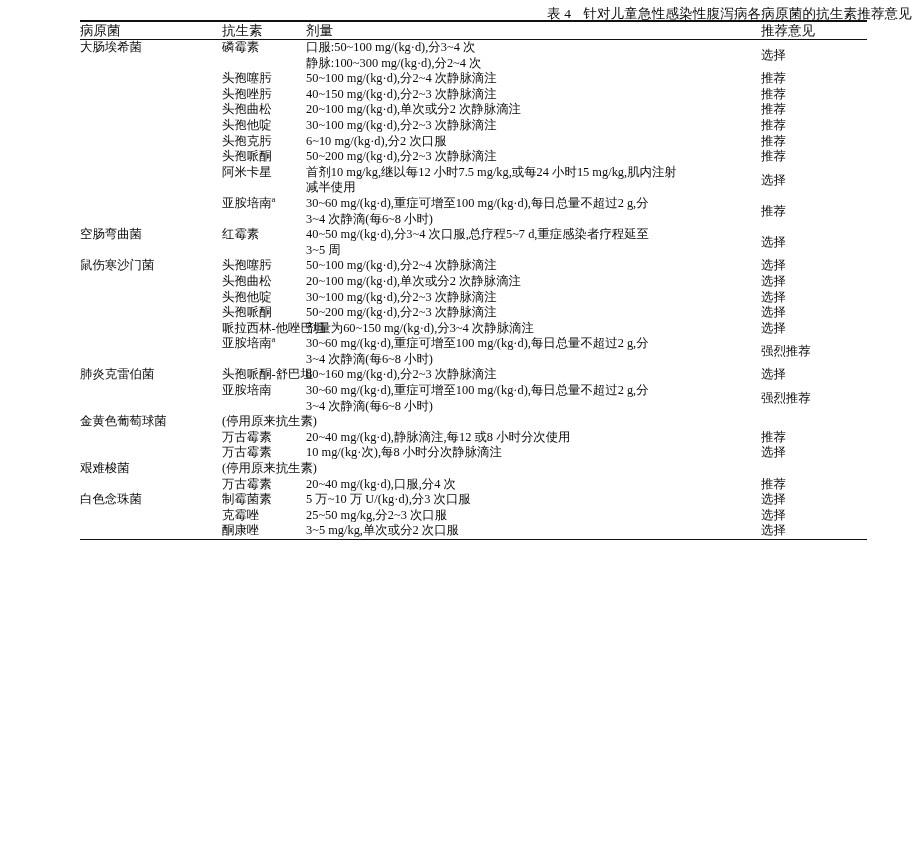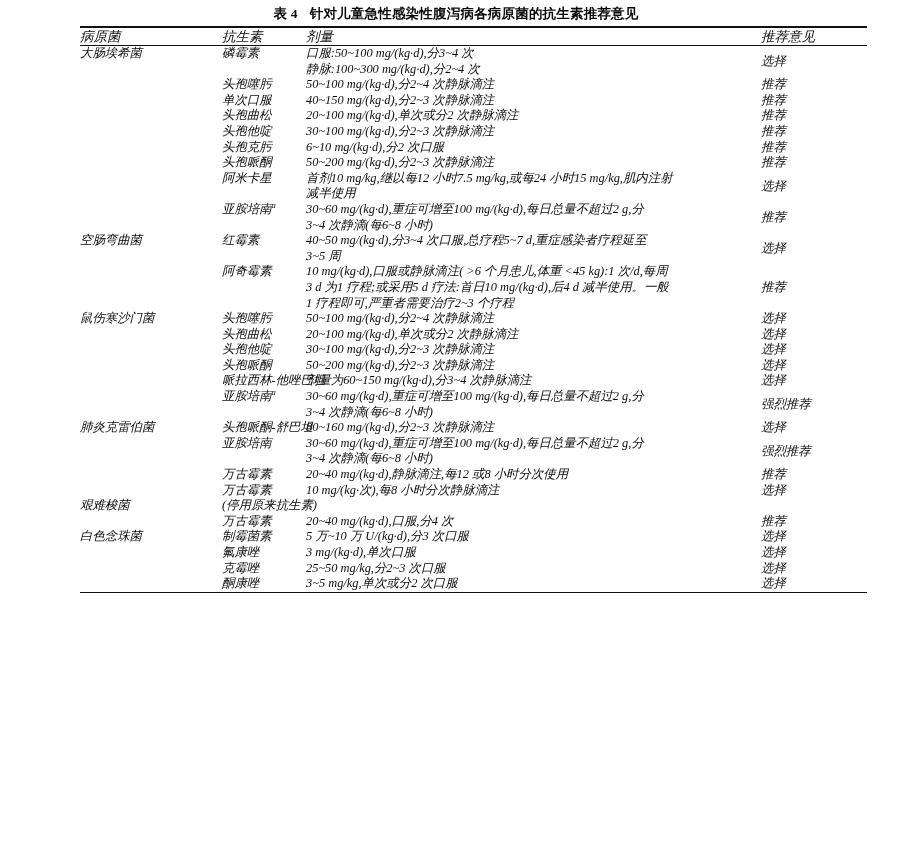--- a/index.html
+++ b/index.html
@@ -7,33 +7,33 @@
     width:912px;height:843px;
     background:#ffffff;
     font-family:"Liberation Serif","DejaVu Serif",serif;
     color:#0b0b0b;
     -webkit-font-smoothing:antialiased;
   }
   .page{position:relative;width:912px;height:843px;overflow:hidden;}
 
   
   .title{
-    text-align:center;
+    text-align:right;
     font-size:13.5px;
-    font-weight:bold;
+    font-weight:normal;
     letter-spacing:0.2px;
     padding-top:6px;
     line-height:16px;
   }
   .title .tnum{margin-right:12px;}
 
   
   .tablewrap{
     position:absolute;
-    left:80px; top:26px; width:787px;font-style:italic;
+    left:80px; top:20px; width:787px;
   }
   table.t{
     border-collapse:collapse;
     width:787px;
     table-layout:fixed;
   }
   table.t td, table.t th{
     vertical-align:top;
     padding:0;
     font-weight:normal;
@@ -113,21 +113,21 @@
               <span class="anti-text">头孢噻肟</span>
             </td>
             <td class="c-dose tight">
               <span class="dose-line">50~100 mg/(kg·d),分2~4 次静脉滴注</span>
             </td>
             <td class="c-rec tight">推荐</td>
           </tr>
           <tr>
             <td class="c-path tight"></td>
             <td class="c-anti tight">
-              <span class="anti-text">单次口服</span>
+              <span class="anti-text">头孢唑肟</span>
             </td>
             <td class="c-dose tight">
               <span class="dose-line">40~150 mg/(kg·d),分2~3 次静脉滴注</span>
             </td>
             <td class="c-rec tight">推荐</td>
           </tr>
           <tr>
             <td class="c-path tight"></td>
             <td class="c-anti tight">
               <span class="anti-text">头孢曲松</span>
@@ -192,32 +192,20 @@
           <tr>
             <td class="c-path gap">空肠弯曲菌</td>
             <td class="c-anti gap">
               <span class="anti-text">红霉素</span>
             </td>
             <td class="c-dose gap">
               <span class="dose-line">40~50 mg/(kg·d),分3~4 次口服,总疗程5~7 d,重症感染者疗程延至</span>
               <span class="dose-line">3~5 周</span>
             </td>
             <td class="c-rec gap" style="vertical-align: middle;">选择</td>
-          </tr>
-          <tr>
-            <td class="c-path gap"></td>
-            <td class="c-anti gap">
-              <span class="anti-text">阿奇霉素</span>
-            </td>
-            <td class="c-dose gap">
-              <span class="dose-line">10 mg/(kg·d),口服或静脉滴注( &gt;6 个月患儿,体重 &lt;45 kg):1 次/d,每周</span>
-              <span class="dose-line">3 d 为1 疗程;或采用5 d 疗法:首日10 mg/(kg·d),后4 d 减半使用。一般</span>
-              <span class="dose-line">1 疗程即可,严重者需要治疗2~3 个疗程</span>
-            </td>
-            <td class="c-rec gap" style="vertical-align: middle;">推荐</td>
           </tr>
           <tr>
             <td class="c-path cellpad">鼠伤寒沙门菌</td>
             <td class="c-anti cellpad">
               <span class="anti-text">头孢噻肟</span>
             </td>
             <td class="c-dose cellpad">
               <span class="dose-line">50~100 mg/(kg·d),分2~4 次静脉滴注</span>
             </td>
             <td class="c-rec cellpad">选择</td>
@@ -288,20 +276,28 @@
             <td class="c-anti gap">
               <span class="anti-text">亚胺培南</span>
             </td>
             <td class="c-dose gap">
               <span class="dose-line">30~60 mg/(kg·d),重症可增至100 mg/(kg·d),每日总量不超过2 g,分</span>
               <span class="dose-line">3~4 次静滴(每6~8 小时)</span>
             </td>
             <td class="c-rec gap" style="vertical-align: middle;">强烈推荐</td>
           </tr>
           <tr>
+            <td class="c-path cellpad">金黄色葡萄球菌</td>
+            <td class="c-anti cellpad" style="white-space: nowrap;">
+              <span class="anti-text">(停用原来抗生素)</span>
+            </td>
+            <td class="c-dose cellpad"></td>
+            <td class="c-rec cellpad"></td>
+          </tr>
+          <tr>
             <td class="c-path tight"></td>
             <td class="c-anti tight">
               <span class="anti-text">万古霉素</span>
             </td>
             <td class="c-dose tight">
               <span class="dose-line">20~40 mg/(kg·d),静脉滴注,每12 或8 小时分次使用</span>
             </td>
             <td class="c-rec tight">推荐</td>
           </tr>
           <tr>
@@ -338,30 +334,20 @@
               <span class="anti-text">制霉菌素</span>
             </td>
             <td class="c-dose cellpad">
               <span class="dose-line">5 万~10 万 U/(kg·d),分3 次口服</span>
             </td>
             <td class="c-rec cellpad">选择</td>
           </tr>
           <tr>
             <td class="c-path tight"></td>
             <td class="c-anti tight">
-              <span class="anti-text">氟康唑</span>
-            </td>
-            <td class="c-dose tight">
-              <span class="dose-line">3 mg/(kg·d),单次口服</span>
-            </td>
-            <td class="c-rec tight">选择</td>
-          </tr>
-          <tr>
-            <td class="c-path tight"></td>
-            <td class="c-anti tight">
               <span class="anti-text">克霉唑</span>
             </td>
             <td class="c-dose tight">
               <span class="dose-line">25~50 mg/kg,分2~3 次口服</span>
             </td>
             <td class="c-rec tight">选择</td>
           </tr>
           <tr class="rule-bottom">
             <td class="c-path tight"></td>
             <td class="c-anti tight">

